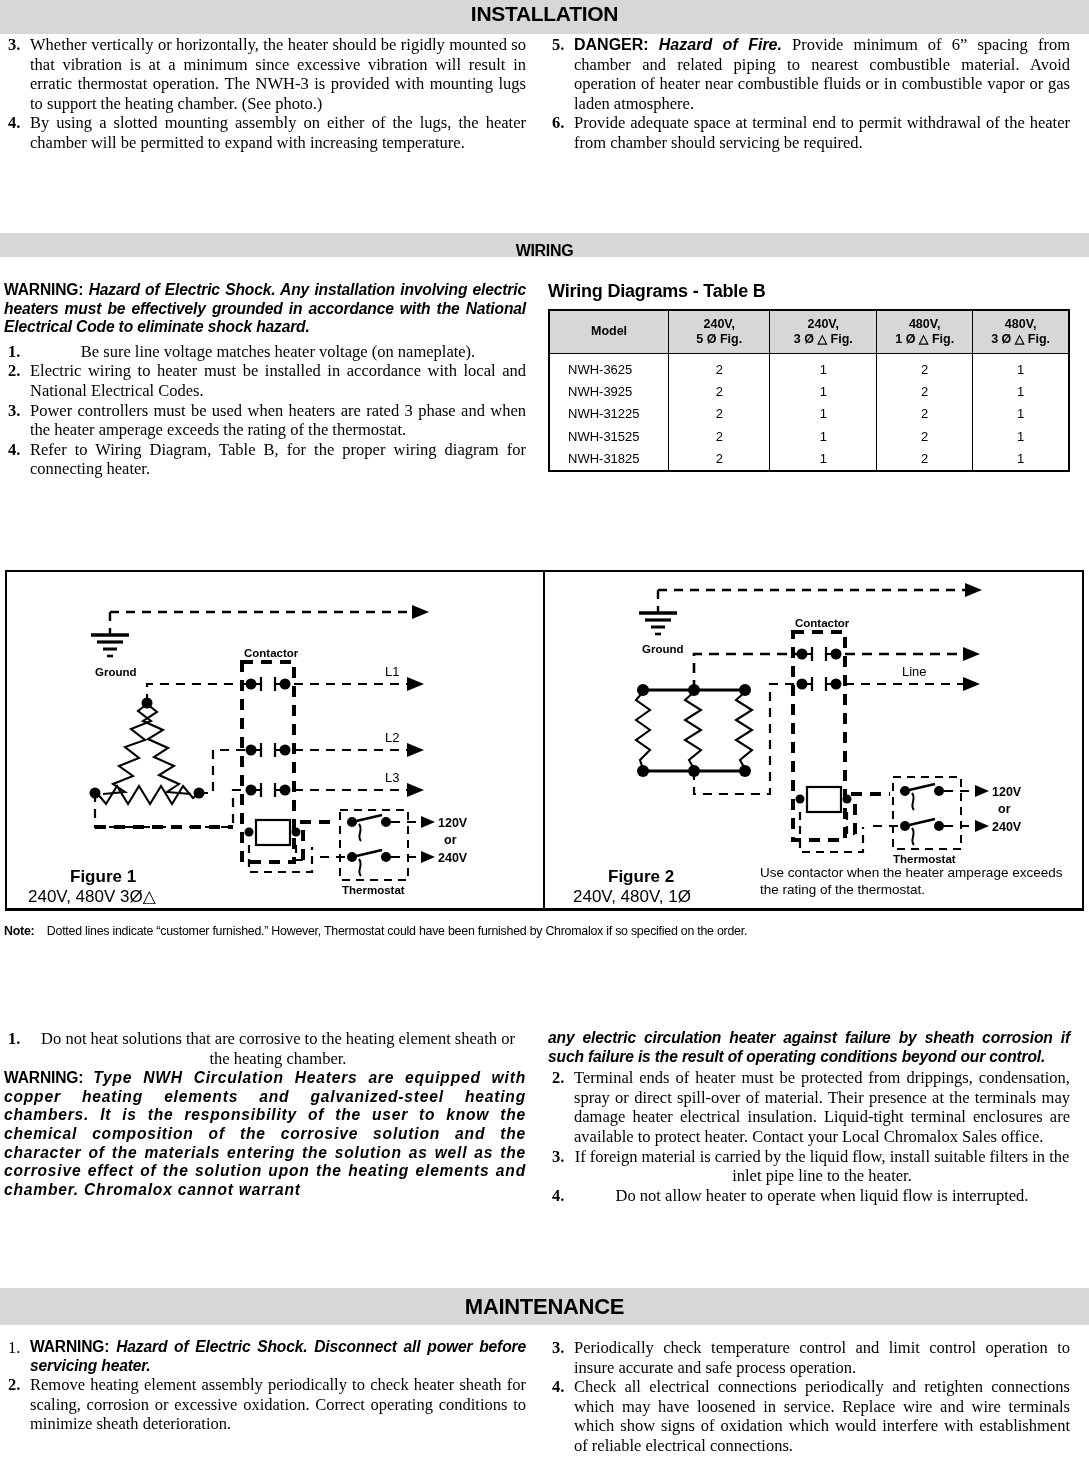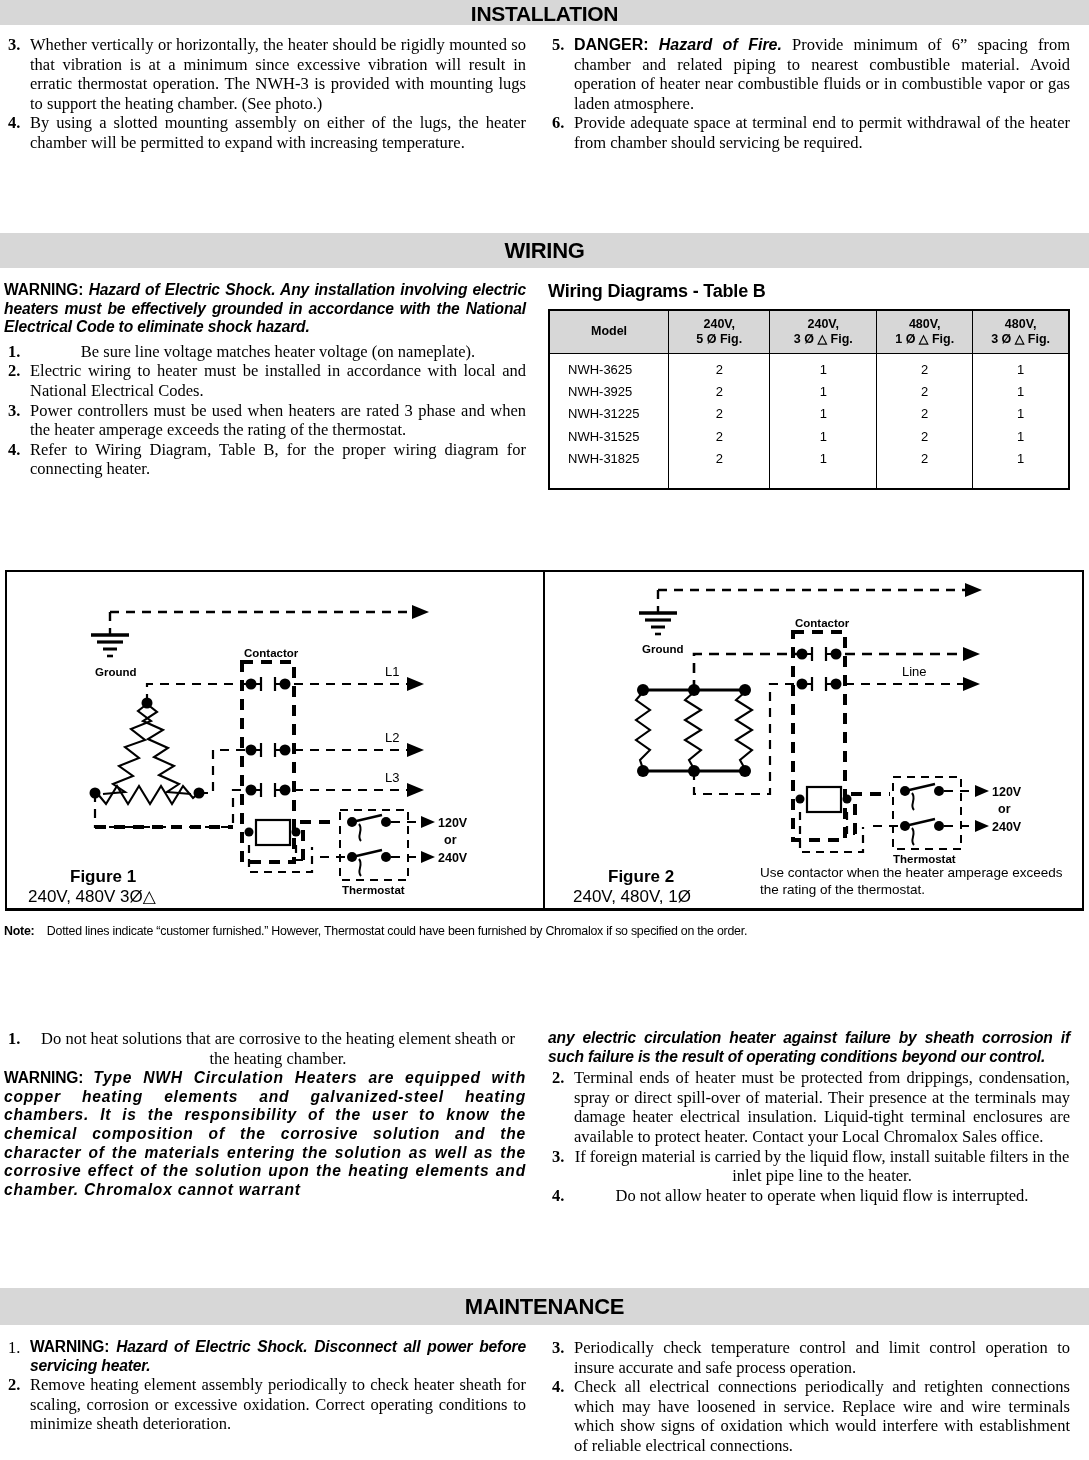--- a/index.html
+++ b/index.html
@@ -118,21 +118,21 @@
     text-align: center;
     vertical-align: middle;
     background: #fff;
   }
   table.tb tbody td:last-child { border-right: none; }
   table.tb tbody td.model {
     text-align: left;
     padding-left: 18px;
   }
   table.tb tbody tr:first-child td { padding-top: 8px; }
-  table.tb tbody tr:last-child td { padding-bottom: 22px; }
+  table.tb tbody tr:last-child td { padding-bottom: 4px; }
 
   
   .diagram-box {
     position: absolute;
     left: 5px; top: 570px;
     width: 1079px; height: 341px;
     border: 2px solid #000;
     border-bottom-width: 3px;
     background: #fff;
   }
@@ -152,21 +152,21 @@
     font-size: 12.4px;
     letter-spacing: -0.25px;
   }
   .note b { font-weight: bold; }
 </style>
 </head>
 <body>
 
 <div class="page">
 
-  <div class="band" style="position:absolute;left:0;top:0;width:1089px;height:25px;line-height:27px;font-size:21px;">
+  <div class="band" style="position:absolute;left:0;top:0;width:1089px;height:34px;line-height:27px;font-size:21px;">
     <span class="band-text">INSTALLATION</span>
   </div>
 
   <div style="position:absolute;left:0;top:35px;width:1089px;">
     <div class="cols">
       <div class="col">
         <ol class="nlist">
           <li>
             <span class="num">3.</span>
             <span class="body-txt">Whether vertically or horizontally, the heater should be rigidly mounted so that vibration is at a minimum since excessive vibration will result in erratic thermostat operation. The NWH-3 is provided with mounting lugs to support the heating chamber. (See photo.)</span>
@@ -185,21 +185,21 @@
           </li>
           <li>
             <span class="num">6.</span>
             <span class="body-txt">Provide adequate space at terminal end to permit withdrawal of the heater from chamber should servicing be required.</span>
           </li>
         </ol>
       </div>
     </div>
   </div>
 
-  <div class="band" style="position:absolute;left:0;top:233px;width:1089px;height:35px;line-height:35px;font-size:22px;">
+  <div class="band" style="position:absolute;left:0;top:233px;width:1089px;height:24px;line-height:35px;font-size:16px;">
     <span class="band-text">WIRING</span>
   </div>
 
   <div style="position:absolute;left:0;top:281px;width:1089px;">
     <div class="cols">
       <div class="col">
         <div class="warn" style="margin-bottom:5px;">
           <span class="lead">WARNING:</span>
           <span class="it">Hazard of Electric Shock. Any installation involving electric heaters must be effectively grounded in accordance with the National Electrical Code to eliminate shock hazard.</span>
         </div>

